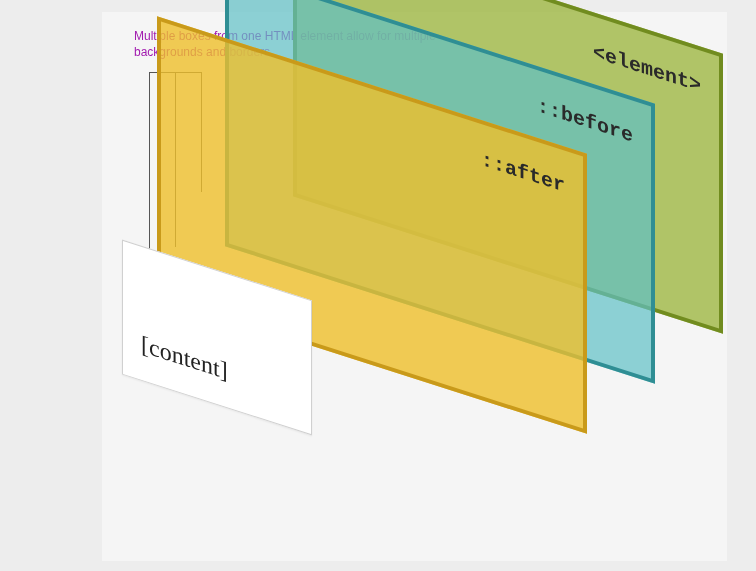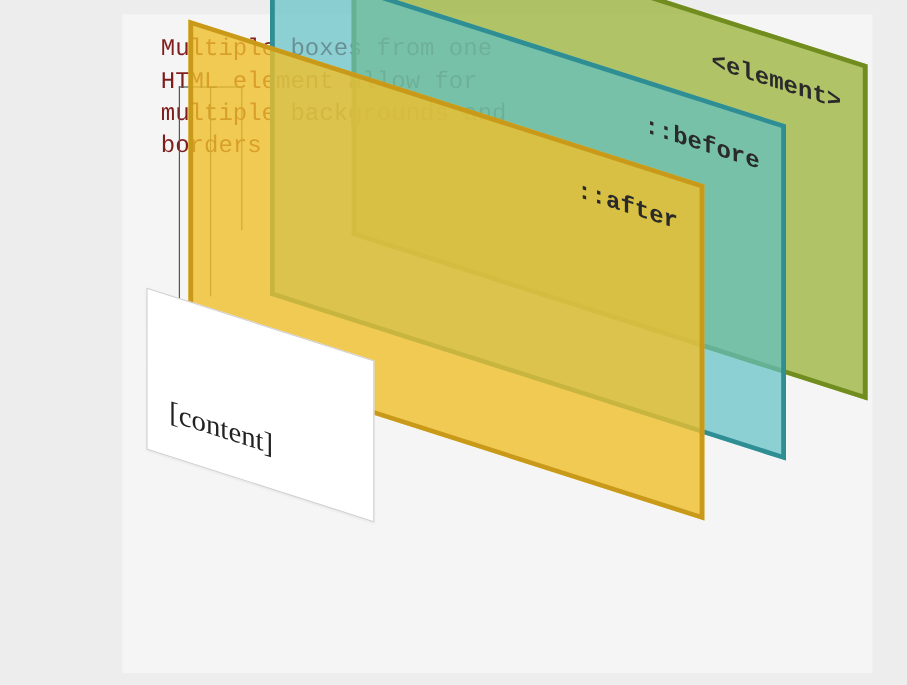--- a/index.html
+++ b/index.html
@@ -17,24 +17,24 @@
       top: 12px;
       width: 625px;
       height: 549px;
       background: #f5f5f5;
     }
     .caption {
       position: absolute;
       left: 134px;
       top: 28px;
       width: 330px;
-      font-size: 20px;
+      font-size: 12px;
       line-height: 1.35;
-      color: #7f1d1d;
-      font-family: Liberation Mono, monospace;
+      color: #a21caf;
+      font-family: Liberation Sans, sans-serif;
     }
     
     .bracket {
       position: absolute;
       border-color: #555;
     }
     .b-v1 { left: 149px; top: 72px; width: 1px; height: 230px; background: #555; }
     .b-v2 { left: 175px; top: 72px; width: 1px; height: 175px; background: #555; }
     .b-v3 { left: 201px; top: 72px; width: 1px; height: 120px; background: #555; }
     .b-h  { left: 149px; top: 72px; width: 53px; height: 1px; background: #555; }

